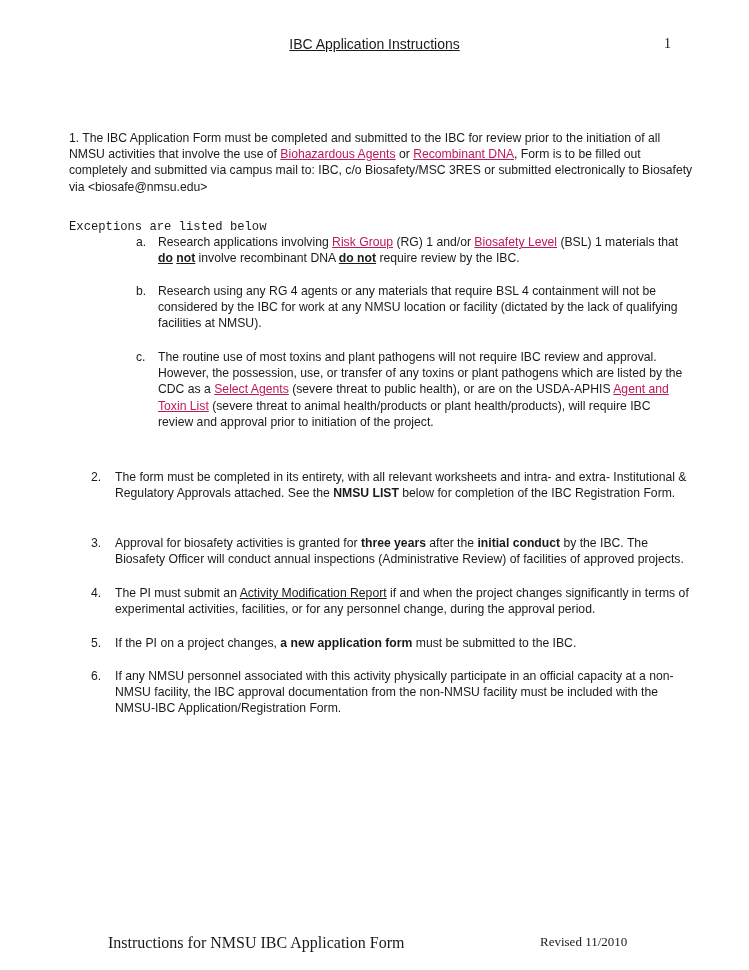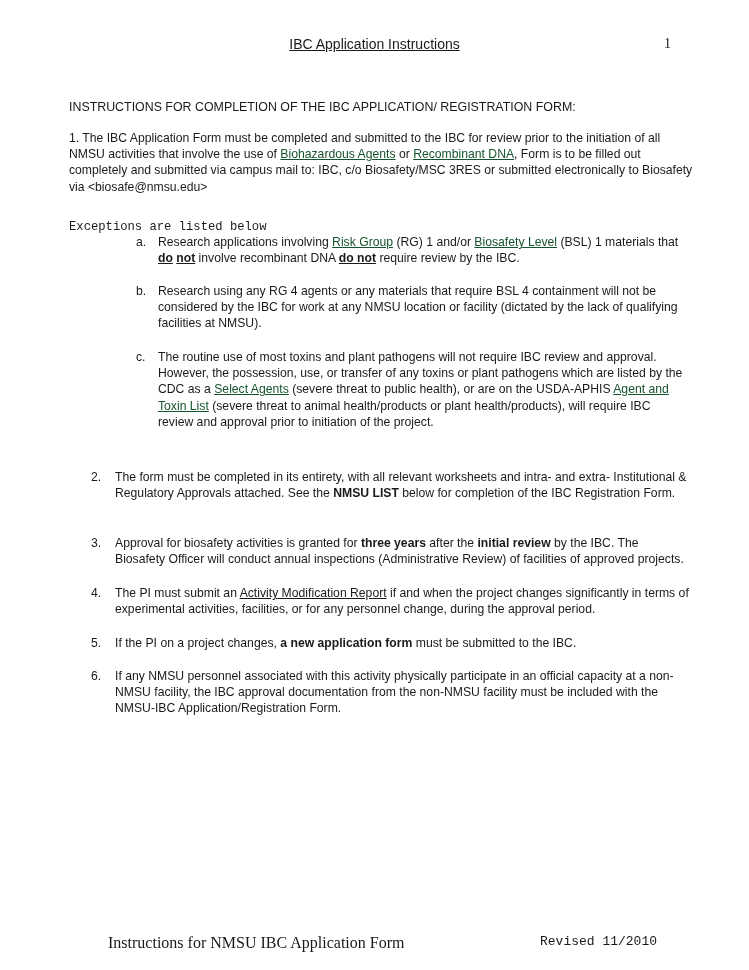--- a/index.html
+++ b/index.html
@@ -20,35 +20,34 @@
   .a-b { top: 283px; }
   .a-c { top: 349px; }
   .num { position: absolute; left: 91px; width: 600px; line-height: 16.2px; }
   .num .mk { position: absolute; left: 0; }
   .num .tx { display: block; margin-left: 24px; }
   .n2 { top: 469px; }
   .n3 { top: 535px; }
   .n4 { top: 585px; }
   .n5 { top: 635px; }
   .n6 { top: 668px; }
-  a.lnk, span.lnk { color: #14532d; text-decoration: underline; }
+  a.lnk, span.lnk { color: #be185d; text-decoration: underline; }
   .u { text-decoration: underline; }
   b { font-weight: bold; }
   .footer-left { position: absolute; top: 934px; left: 108px; font-family: "Liberation Serif", serif; font-size: 16px; }
-  .footer-right { position: absolute; top: 934px; left: 540px; font-family: Liberation Mono, monospace; font-size: 13px; }
+  .footer-right { position: absolute; top: 934px; left: 540px; font-family: Liberation Serif, serif; font-size: 13px; }
 </style>
 </head>
 <body>
 
 <div class="page">
 
   <div class="header-title">IBC Application Instructions</div>
   <div class="page-num">1</div>
 
-  <div class="heading">INSTRUCTIONS FOR COMPLETION OF THE IBC APPLICATION/ REGISTRATION FORM:</div>
 
   <div class="para p1">
     <span>1. The IBC Application Form  must be completed and submitted to the IBC for review prior to the initiation of all NMSU activities that involve the use of </span><span class="lnk">Biohazardous Agents</span><span> or </span><span class="lnk">Recombinant DNA</span><span>, Form is to be filled out completely and submitted via campus mail to: IBC, c/o Biosafety/MSC 3RES or submitted electronically to Biosafety via &lt;biosafe@nmsu.edu&gt;</span>
   </div>
 
   <div class="exc-label">Exceptions are listed below</div>
 
   <div class="alpha a-a">
     <span class="mk">a.</span>
     <span class="tx"><span>Research applications involving </span><span class="lnk">Risk Group</span><span> (RG) 1 and/or </span><span class="lnk">Biosafety Level</span><span> (BSL) 1 materials that </span><b class="u">do</b><span> </span><b class="u">not</b><span> involve recombinant DNA </span><b class="u">do not</b><span> require review by the IBC.</span></span>
@@ -64,21 +63,21 @@
     <span class="tx"><span>The routine use of most toxins and plant pathogens will not require IBC review and approval. However, the possession, use, or transfer of any toxins or plant pathogens which are listed by the CDC as a </span><span class="lnk">Select Agents</span><span> (severe threat to public health), or are on the USDA-APHIS </span><span class="lnk">Agent and Toxin List</span><span>  (severe threat to animal health/products or plant health/products), will require IBC review and approval prior to initiation of the project.</span></span>
   </div>
 
   <div class="num n2">
     <span class="mk">2.</span>
     <span class="tx"><span>The form must be completed in its entirety, with all relevant worksheets and intra- and extra- Institutional &amp; Regulatory Approvals attached. See the </span><b class="lnk">NMSU LIST</b><span> below for completion of the IBC Registration Form.</span></span>
   </div>
 
   <div class="num n3">
     <span class="mk">3.</span>
-    <span class="tx"><span>Approval for biosafety activities is granted for </span><b>three years</b><span> after the </span><b>initial review</b><span> by the IBC. The Biosafety Officer will conduct annual inspections (Administrative Review) of facilities of approved projects.</span></span>
+    <span class="tx"><span>Approval for biosafety activities is granted for </span><b>three years</b><span> after the </span><b>initial conduct</b><span> by the IBC. The Biosafety Officer will conduct annual inspections (Administrative Review) of facilities of approved projects.</span></span>
   </div>
 
   <div class="num n4">
     <span class="mk">4.</span>
     <span class="tx"><span>The PI must submit an </span><span class="u">Activity Modification Report</span><span> if and when the project changes significantly in terms of experimental activities, facilities, or for any personnel change, during the approval period.</span></span>
   </div>
 
   <div class="num n5">
     <span class="mk">5.</span>
     <span class="tx"><span>If the PI on a project changes, </span><b>a new application form</b><span> must be submitted to the IBC.</span></span>

